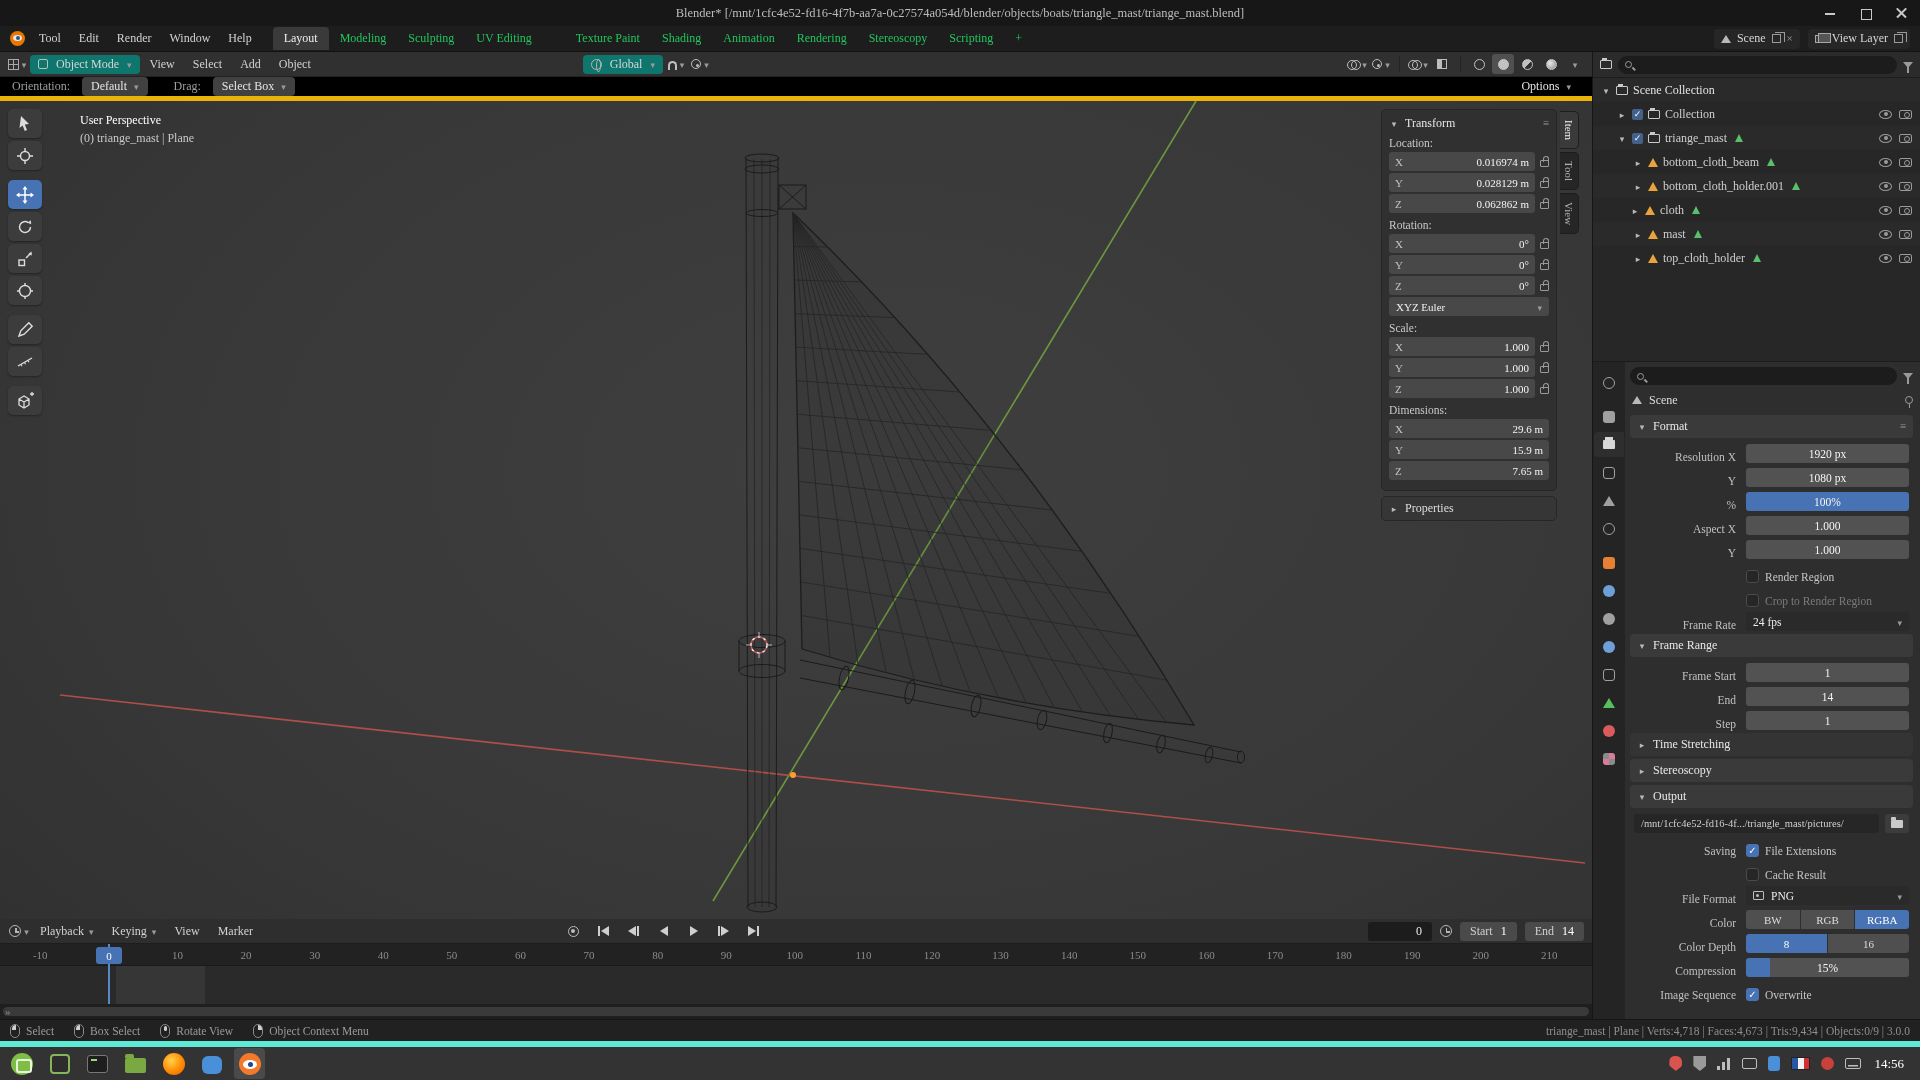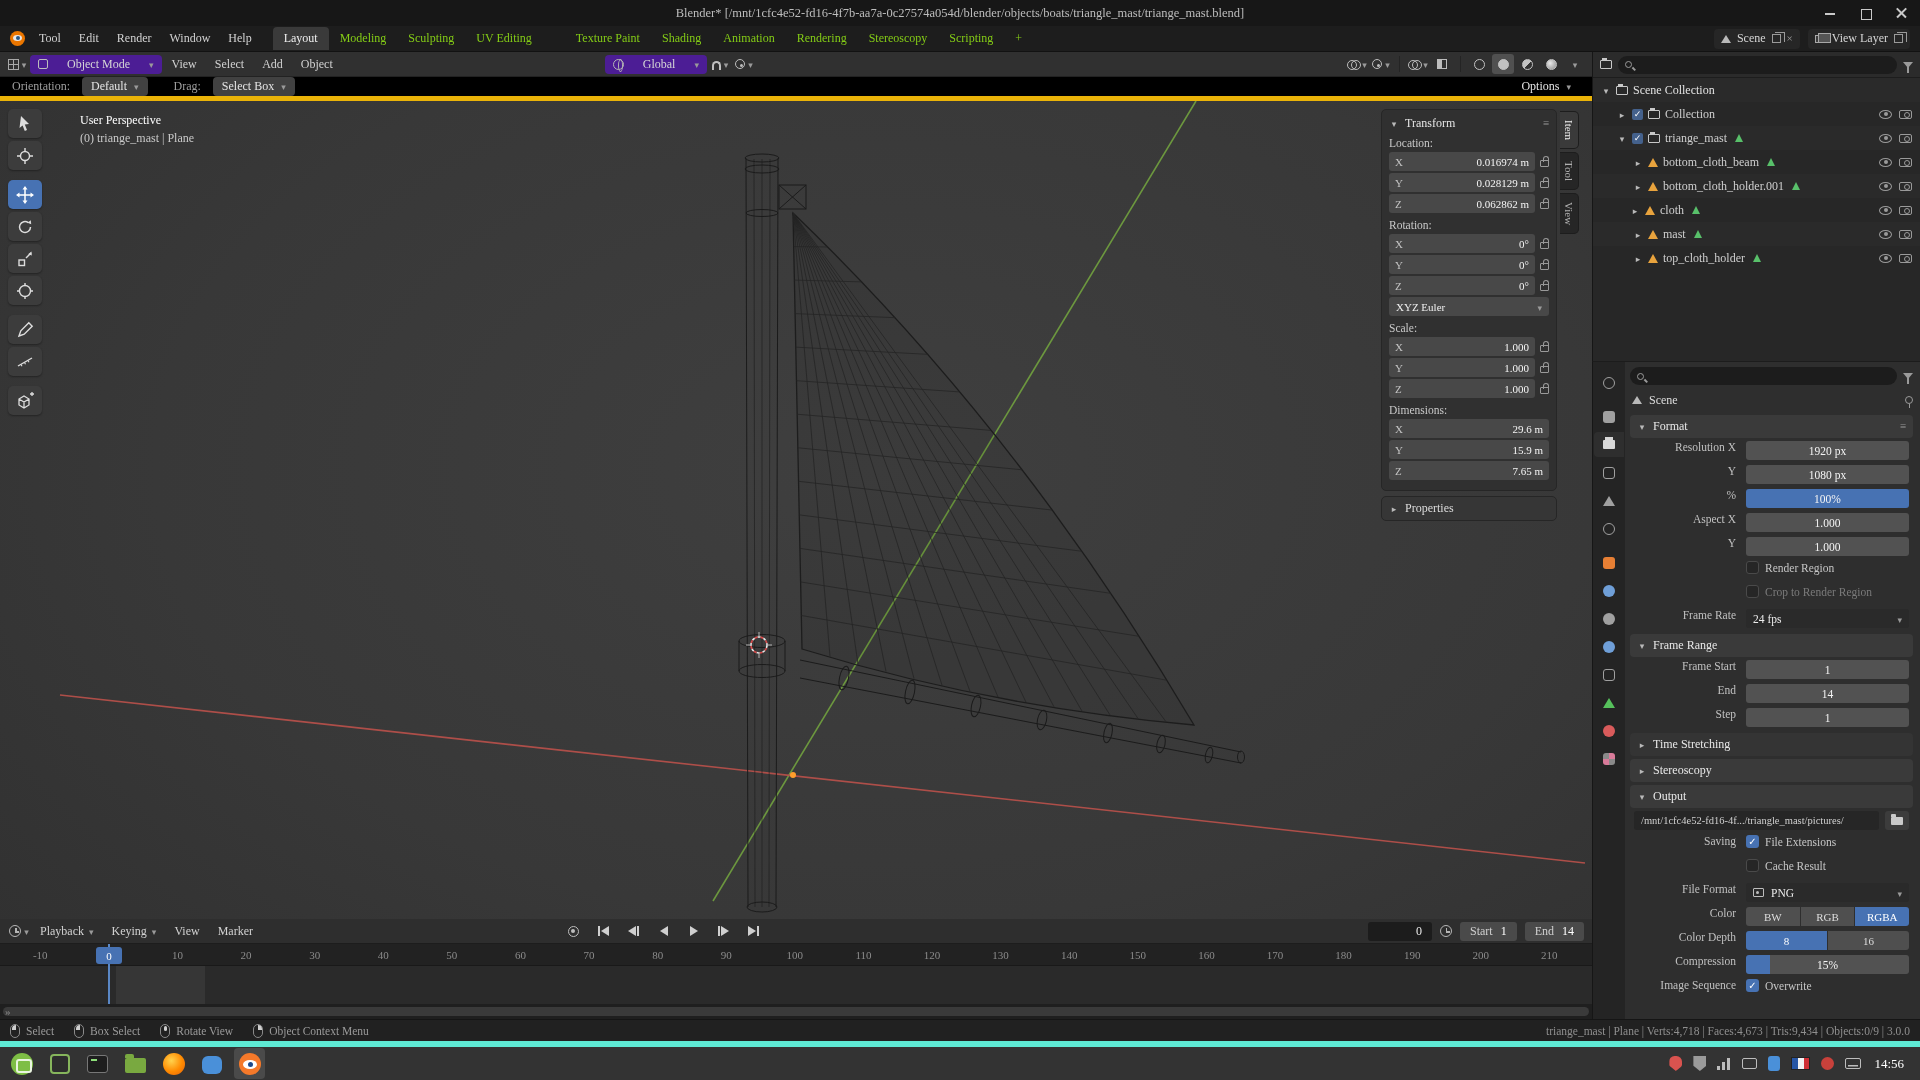--- a/index.html
+++ b/index.html
@@ -15,35 +15,35 @@
 .wbtn.close::before,.wbtn.close::after{content:"";position:absolute;left:-1px;top:5px;width:13px;height:1.6px;background:#c9c9c9}
 .wbtn.close::before{transform:rotate(45deg)}.wbtn.close::after{transform:rotate(-45deg)}
 
 
 .topbar{position:absolute;left:0;top:26px;width:1920px;height:26px;background:#1d1d1d;display:flex;align-items:center;border-bottom:1px solid #121212}
 .blogo{width:15px;height:15px;border-radius:50%;background:#ea7600;position:relative;margin:0 5px 0 10px;flex:none}
 .blogo::after{content:"";position:absolute;left:3px;top:4px;width:9px;height:6px;background:#e8e8e8;border-radius:50%}
 .blogo::before{content:"";position:absolute;left:6px;top:5px;width:4px;height:4px;background:#265787;border-radius:50%;z-index:1}
 .menu-item{padding:3px 9px;color:#d2d2d2}
 .ws-tabs{display:flex;margin-left:12px;height:26px;align-items:center}
-.ws-tab{padding:4px 11px;color:#84cc16;border-radius:4px 4px 0 0}
+.ws-tab{padding:4px 11px;color:#22c55e;border-radius:4px 4px 0 0}
 .ws-tab.active{background:#3a3a3a;color:#f0f0f0}
 .topbar-right{margin-left:auto;display:flex;gap:8px;margin-right:10px;align-items:center}
 .tb-field{display:flex;align-items:center;background:#262626;border-radius:4px;padding:2.5px 7px;gap:6px}
 .caret::after{content:"▾";color:#9a9a9a;font-size:9px}
 .mini-x::after{content:"×";color:#9a9a9a;font-size:11px;line-height:1}
 .i-copy{width:9px;height:9px;border:1px solid #9a9a9a;position:relative}
 .i-copy::after{content:"";position:absolute;left:2px;top:-3px;width:9px;height:9px;border:1px solid #9a9a9a;border-left:none;border-bottom:none}
 .i-scene{width:0;height:0;border-left:5px solid transparent;border-right:5px solid transparent;border-bottom:8px solid #b9b9b9;position:relative}
 .i-layers{width:11px;height:8px;border:1px solid #a8a8a8;position:relative;background:#3a3a3a}
 .i-layers::after{content:"";position:absolute;left:2px;top:-3px;width:11px;height:8px;border:1px solid #a8a8a8;background:#555}
 
 
 .vp-header{position:absolute;left:0;top:52px;width:1592px;height:25px;background:#303030;display:flex;align-items:center;padding:0 6px;gap:2px;border-bottom:1px solid #222}
-.dd{display:flex;align-items:center;gap:19px;background:#4c1d95;border-radius:4px;padding:2px 8px}
+.dd{display:flex;align-items:center;gap:8px;background:#0f766e;border-radius:4px;padding:2px 8px}
 .hmenu{padding:2px 8px;color:#d2d2d2}
 .i-grid{width:11px;height:11px;background:
  linear-gradient(#a9a9a9,#a9a9a9) 0 0/11px 1px no-repeat,
  linear-gradient(#a9a9a9,#a9a9a9) 0 5px/11px 1px no-repeat,
  linear-gradient(#a9a9a9,#a9a9a9) 0 10px/11px 1px no-repeat,
  linear-gradient(#a9a9a9,#a9a9a9) 0 0/1px 11px no-repeat,
  linear-gradient(#a9a9a9,#a9a9a9) 5px 0/1px 11px no-repeat,
  linear-gradient(#a9a9a9,#a9a9a9) 10px 0/1px 11px no-repeat}
 .i-mode{width:10px;height:10px;border:1.5px solid #bdbdbd;border-radius:2px}
 .i-globe{width:11px;height:11px;border:1px solid #b5b5b5;border-radius:50%;position:relative}
@@ -211,21 +211,21 @@
 .pi.red{background:#d95b5b;border-radius:50%}
 .pi.pink{background:conic-gradient(#d97b9a 25%,#8a8a8a 0 50%,#d97b9a 0 75%,#8a8a8a 0)}
 .pi.printer{background:#d8d8d8;height:9px;position:relative;border-radius:1px}
 .pi.printer::after{content:"";position:absolute;left:2px;top:-3px;width:8px;height:3px;background:#d8d8d8}
 .pcontent{position:absolute;left:32px;top:0;right:0;bottom:0;padding:2px 7px 0 5px}
 .psearch-row{display:flex;align-items:center;gap:6px;height:24px}
 .pbread{display:flex;align-items:center;gap:7px;height:24px;color:#dedede;padding-left:2px}
 .i-pin{width:8px;height:8px;border:1.5px solid #9a9a9a;border-radius:50%;position:relative;margin-left:auto}
 .i-pin::after{content:"";position:absolute;left:2.5px;top:7px;width:1.5px;height:4px;background:#9a9a9a}
 .psec{display:flex;align-items:center;gap:6px;height:23px;border-radius:4px;background:#3a3a3a;padding:0 7px;color:#e8e8e8;margin:3px 0}
-.prow{display:flex;align-items:flex-start;height:22px;margin:2px 0}
+.prow{display:flex;align-items:flex-end;height:22px;margin:2px 0}
 .plabel{width:116px;text-align:right;padding-right:10px;color:#c0c0c0;font-size:11.5px;flex:none}
 .pctrl{flex:1;display:flex;align-items:center;gap:6px;padding-right:4px}
 .pfield{flex:1;height:19px;background:#525252;border-radius:3px;display:flex;align-items:center;justify-content:center;color:#f5f5f5;font-size:11.5px}
 .pfield.slider-full{background:#4772b3}
 .pfield.slider-part{background:linear-gradient(to right,#4772b3 0 15%,#525252 15%)}
 .pdrop{flex:1;height:19px;background:#2a2a2a;border-radius:3px;display:flex;align-items:center;padding:0 7px;gap:7px;color:#ececec;font-size:11.5px}
 .pdrop .caret{margin-left:auto}
 .pcheck{width:13px;height:13px;border-radius:3px;background:#4772b3;color:#fff;display:flex;align-items:center;justify-content:center;font-size:10px;flex:none}
 .pcheck.on::after{content:"✓"}
 .pcheck.off{background:#262626;border:1px solid #4a4a4a}

